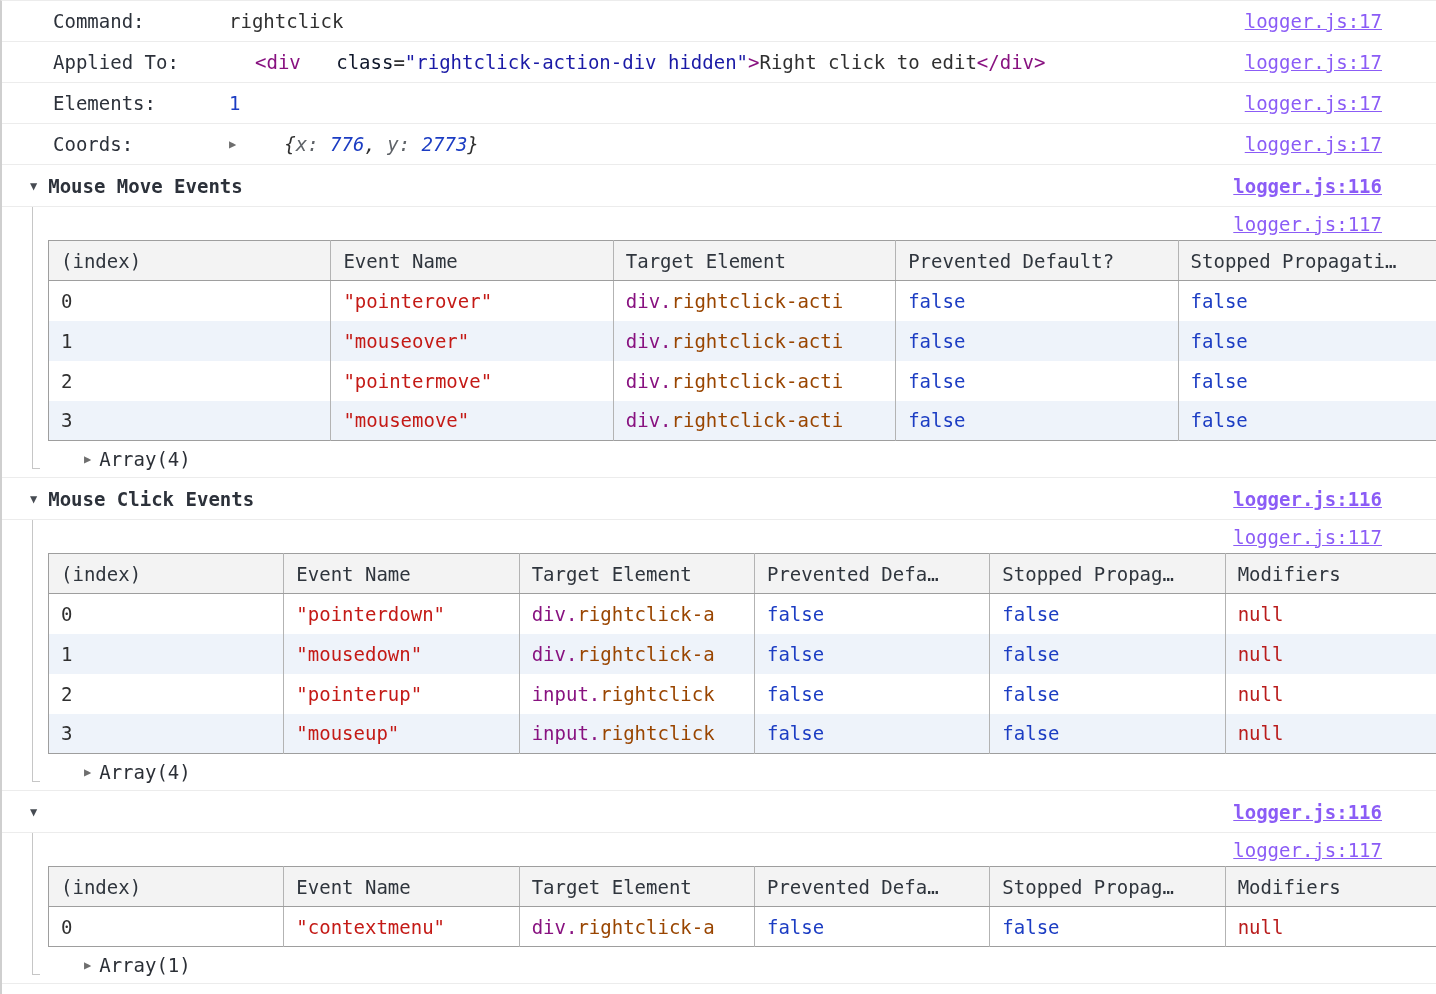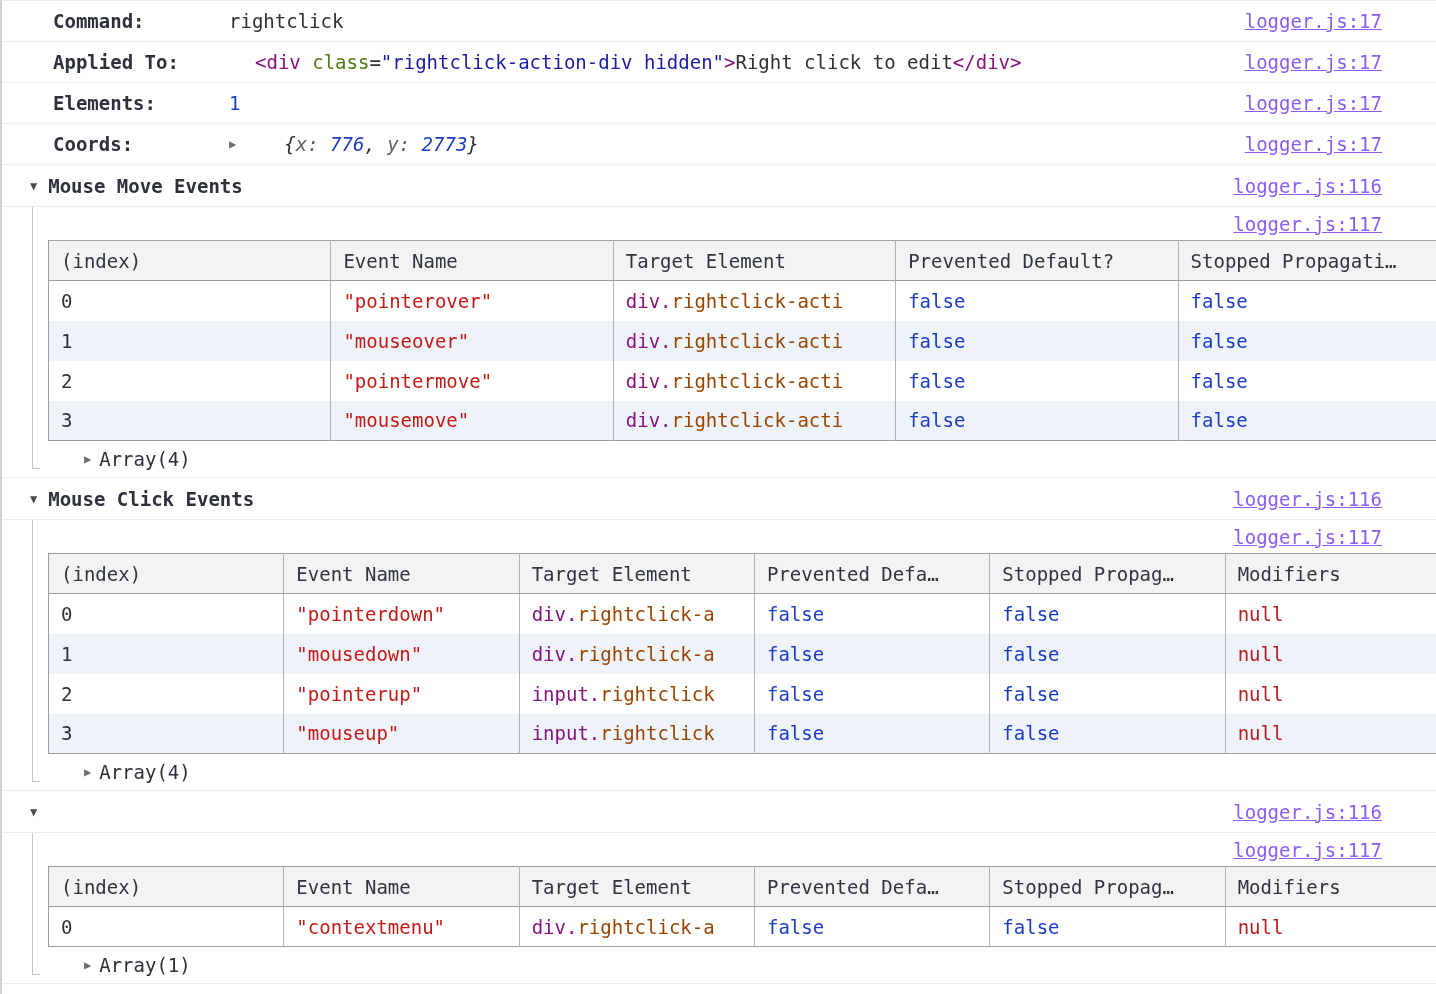--- a/index.html
+++ b/index.html
@@ -5,25 +5,25 @@
   * { margin:0; padding:0; box-sizing:border-box; }
   html,body { background:#fff; }
   body {
     width:1436px; height:994px; overflow:hidden;
     font-family:"DejaVu Sans Mono","Liberation Mono",monospace;
     font-size:19px; color:#2e3440;
   }
   .console { width:100%; height:100%; border-left:2px solid #cfcfcf; border-top:1px solid #ececec; }
   .row { position:relative; display:flex; align-items:center; border-bottom:1px solid #ececec; }
   .info-row { height:41px; padding-left:51px; }
-  .info-label { font-weight:bold; width:176px; flex:none; color:#2c313a; }
+  .info-label { font-weight:normal; width:176px; flex:none; color:#2c313a; }
   .plain-value { color:#303030; }
   .srclink { position:absolute; right:54px; top:50%; transform:translateY(-50%);
              color:#8b5cf6; text-decoration:underline; cursor:pointer; white-space:nowrap; }
-  .srclink.bold { font-weight:normal; }
+  .srclink.bold { font-weight:bold; }
   .group-header { height:42px; padding-left:28px; font-weight:bold; color:#2c313a; }
   .tri-down { font-size:12px; color:#464b52; margin-right:11px; flex:none; }
   .tri-right { font-size:12px; color:#6e6e6e; margin-right:8px; flex:none; }
   .group-body { position:relative; border-bottom:1px solid #ececec; }
   .guide { position:absolute; left:30px; top:0; bottom:8px; width:1px; background:#c6c6c6; }
   .guide::after { content:""; position:absolute; left:0; bottom:0; width:8px; height:1px; background:#c6c6c6; }
   .linkrow { position:relative; height:33px; }
   .console-table { border-collapse:collapse; table-layout:fixed; margin-left:46px;
                    width:1413px; border:1px solid #9e9e9e; }
   .console-table th { background:#f3f3f3; font-weight:normal; text-align:left; height:40px;
@@ -32,21 +32,21 @@
   .console-table td { height:40px; padding:0 12px; border-left:1px solid #b3b3b3;
                       overflow:hidden; white-space:nowrap; color:#303030; }
   .console-table th:first-child, .console-table td:first-child { border-left:none; }
   .console-table tbody tr:nth-child(even) { background:#eef3fa; }
   .array-row { height:36px; display:flex; align-items:center; padding-left:82px; color:#2b2f36; }
   .val-string { color:#c41a16; }
   .val-bool, .val-num { color:#1c3dc3; }
   .val-null { color:#b91c1c; }
   .tag { color:#881280; }
   .cls { color:#994500; }
-  .attr { color:#4d7c0f; }
+  .attr { color:#0f172a;margin-left:24px; }
   .attrval { color:#1a1aa6; }
   .dark { color:#303030; }
   .html-snippet { margin-left:26px; white-space:nowrap; cursor:pointer; }
   .obj { font-style:italic; white-space:nowrap; cursor:pointer;margin-left:40px; }
   .obj .key { color:#5f6368; }
 </style>
 </head>
 <body>
 
 <div class="console">

